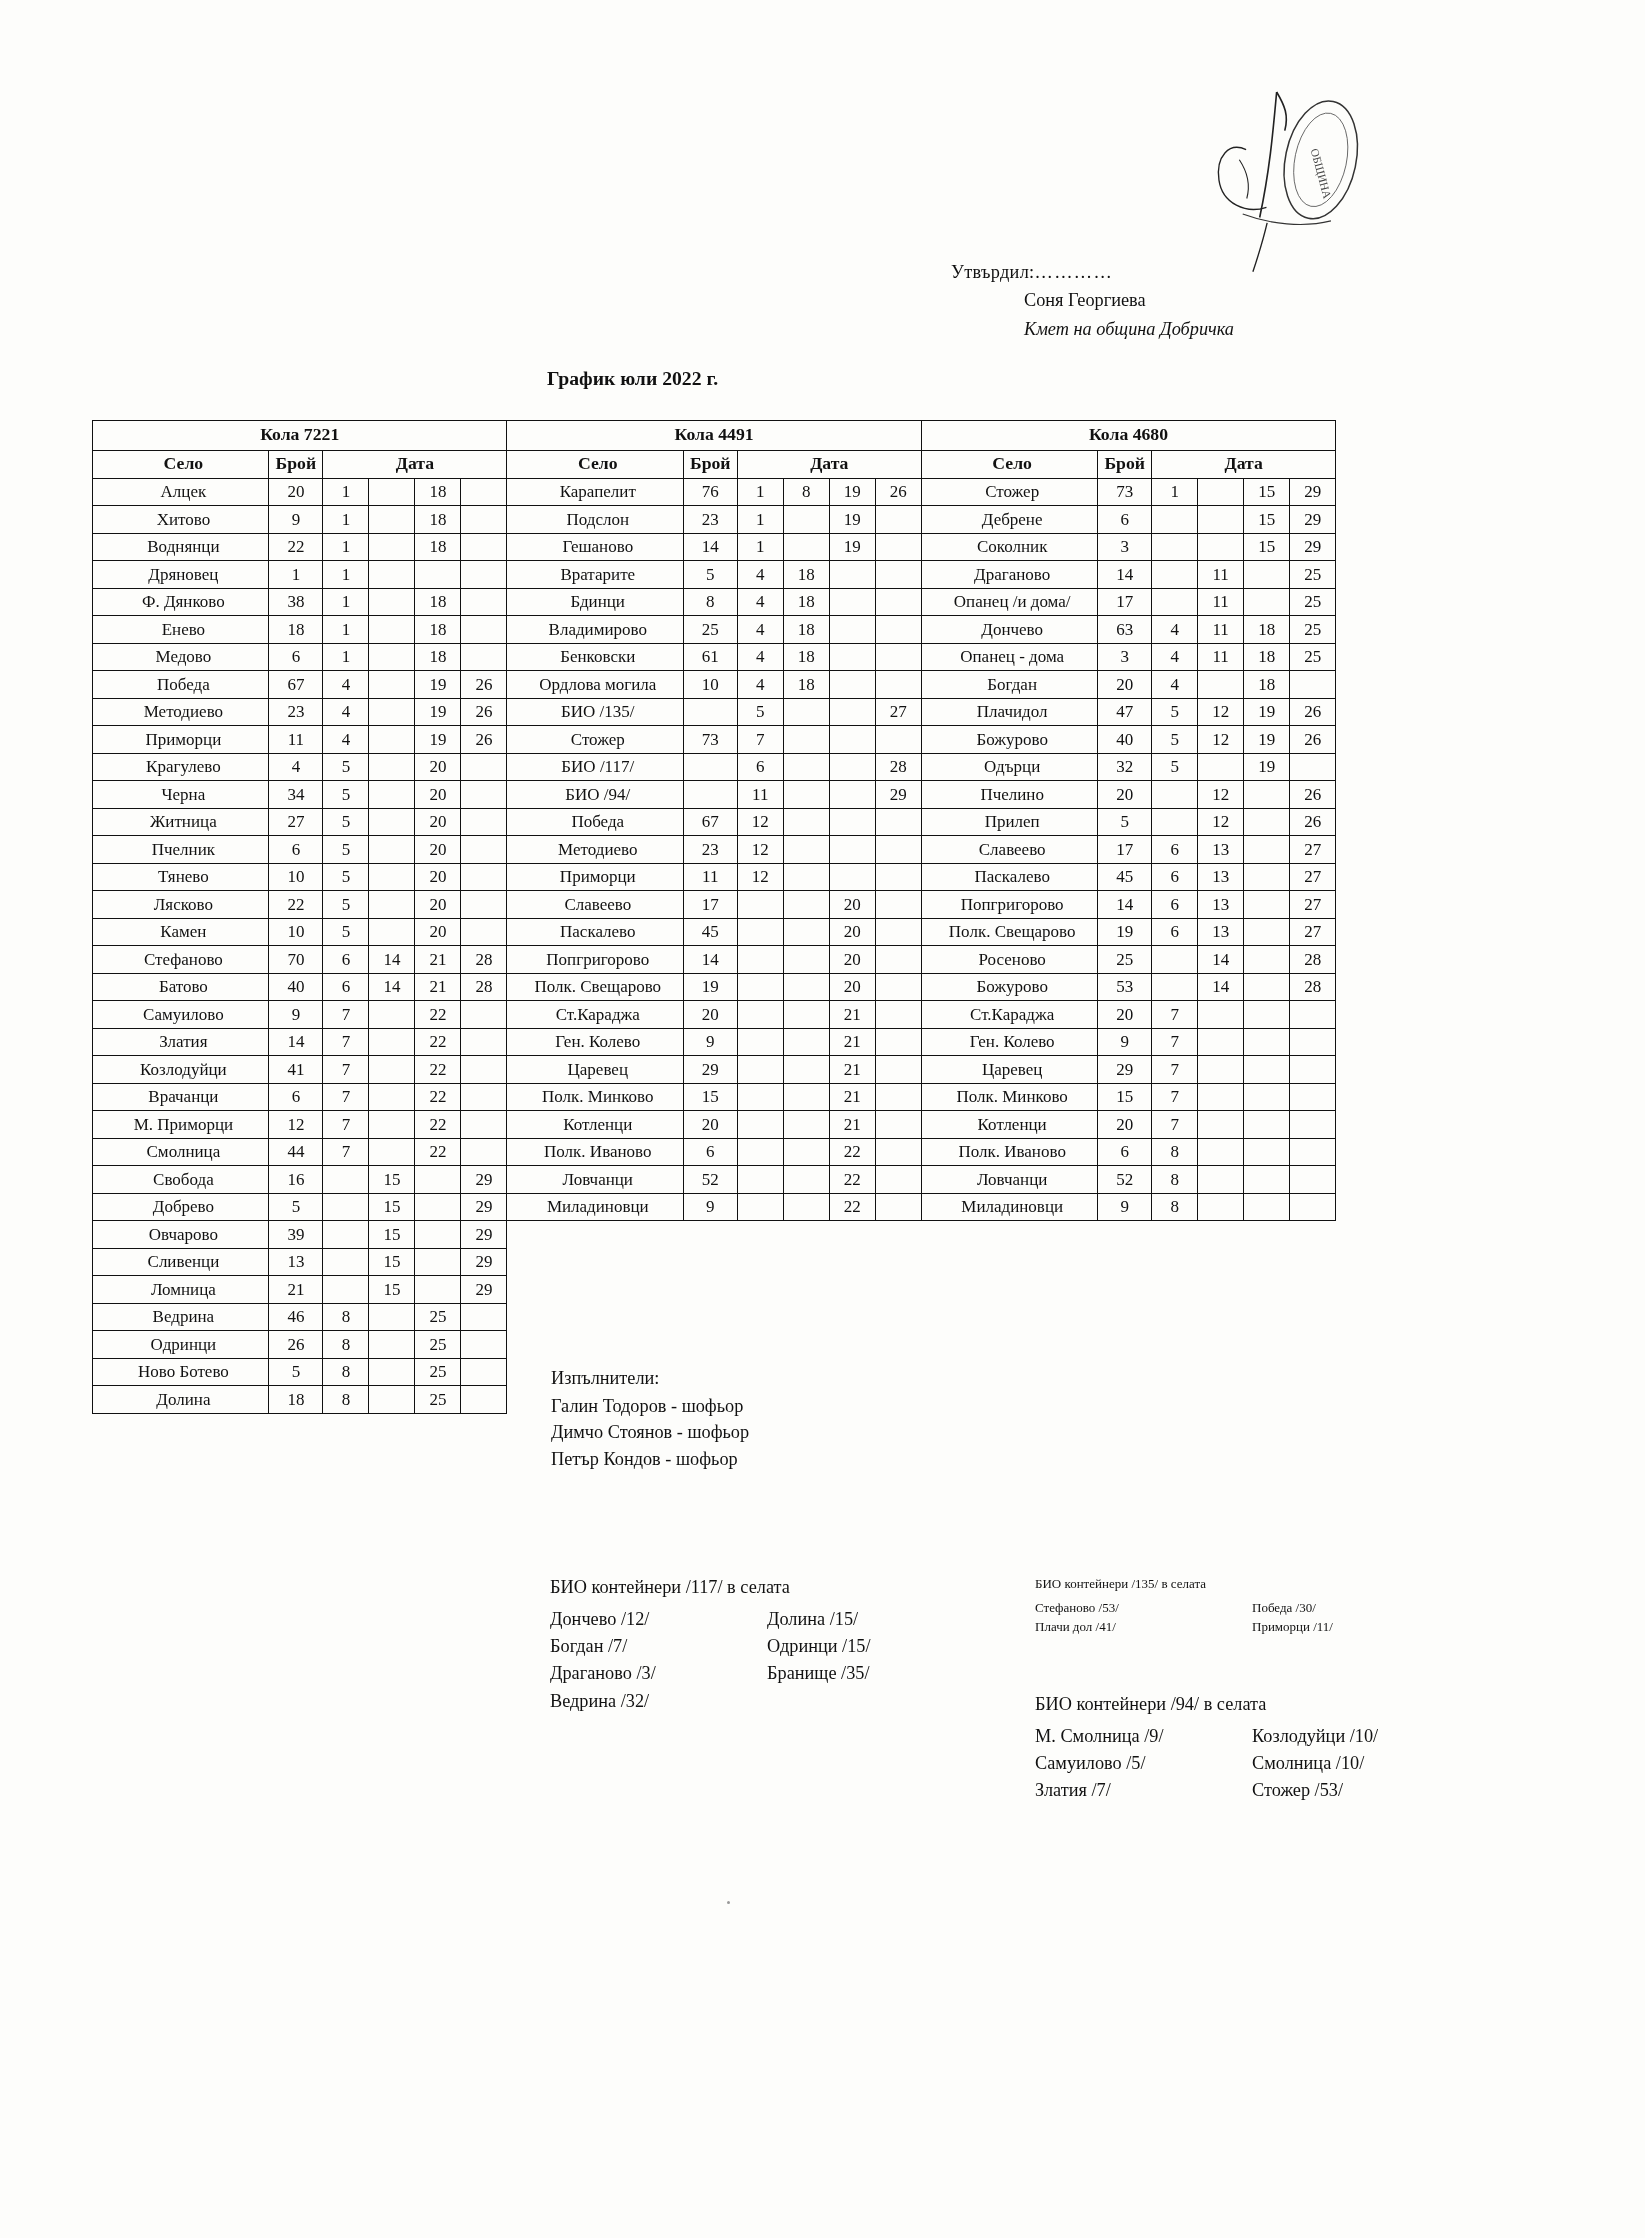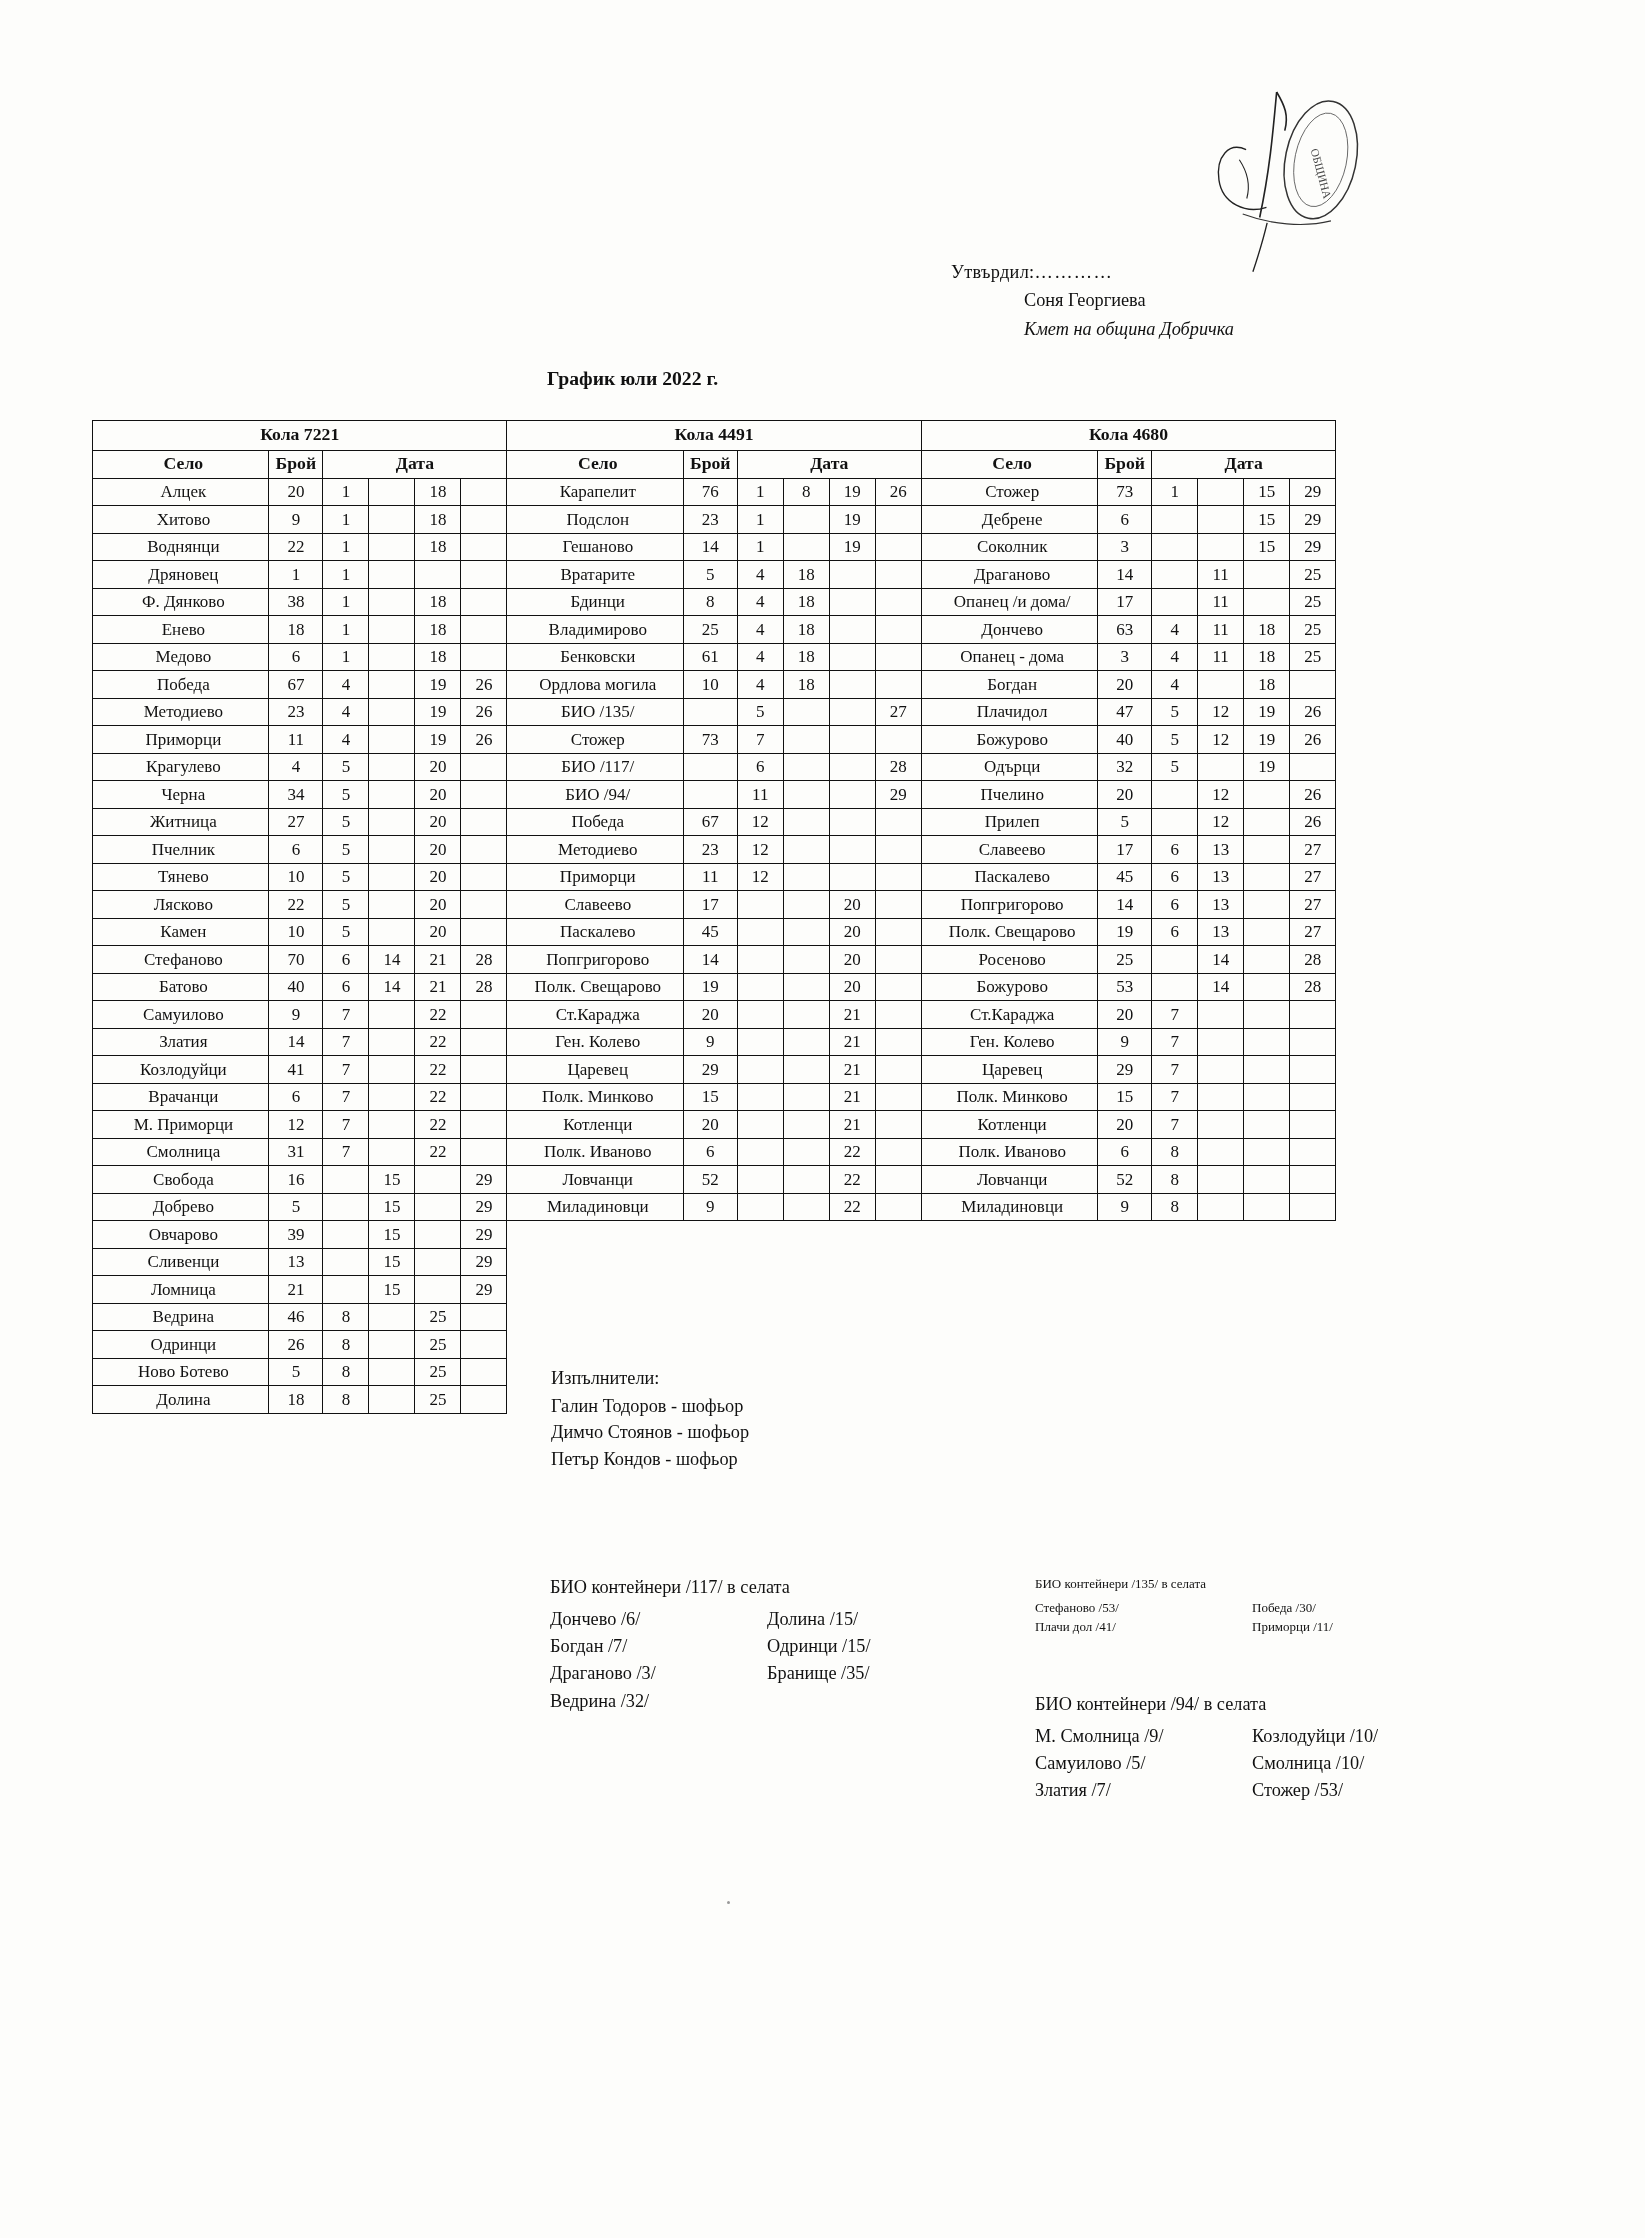--- a/index.html
+++ b/index.html
@@ -675,21 +675,21 @@
           <td class="c-d"></td>
           <td class="c-name">Котленци</td>
           <td class="c-qty">20</td>
           <td class="c-d">7</td>
           <td class="c-d"></td>
           <td class="c-d"></td>
           <td class="c-d"></td>
         </tr>
         <tr>
           <td class="c-name">Смолница</td>
-          <td class="c-qty">31</td>
+          <td class="c-qty">44</td>
           <td class="c-d">7</td>
           <td class="c-d"></td>
           <td class="c-d">22</td>
           <td class="c-d"></td>
           <td class="c-name">Полк. Иваново</td>
           <td class="c-qty">6</td>
           <td class="c-d"></td>
           <td class="c-d"></td>
           <td class="c-d">22</td>
           <td class="c-d"></td>
@@ -886,21 +886,21 @@
   <div class="performers">
     <div class="ttl">Изпълнители:</div>
     <div>Галин Тодоров - шофьор</div>
     <div>Димчо Стоянов - шофьор</div>
     <div>Петър Кондов - шофьор</div>
   </div>
 
   <div class="bio-left">
     <div class="bio-head">БИО контейнери /117/ в селата</div>
     <div class="bio-row">
-        <span class="col1">Дончево /6/</span>
+        <span class="col1">Дончево /12/</span>
         <span class="col2">Долина /15/</span>
       </div>
     <div class="bio-row">
         <span class="col1">Богдан /7/</span>
         <span class="col2">Одринци /15/</span>
       </div>
     <div class="bio-row">
         <span class="col1">Драганово /3/</span>
         <span class="col2">Бранище /35/</span>
       </div>

